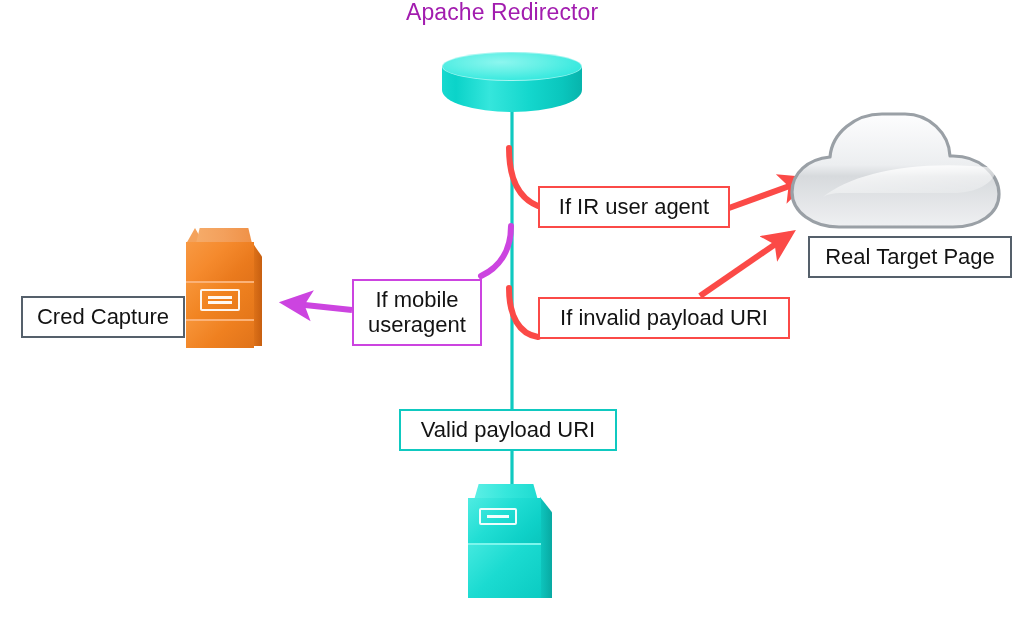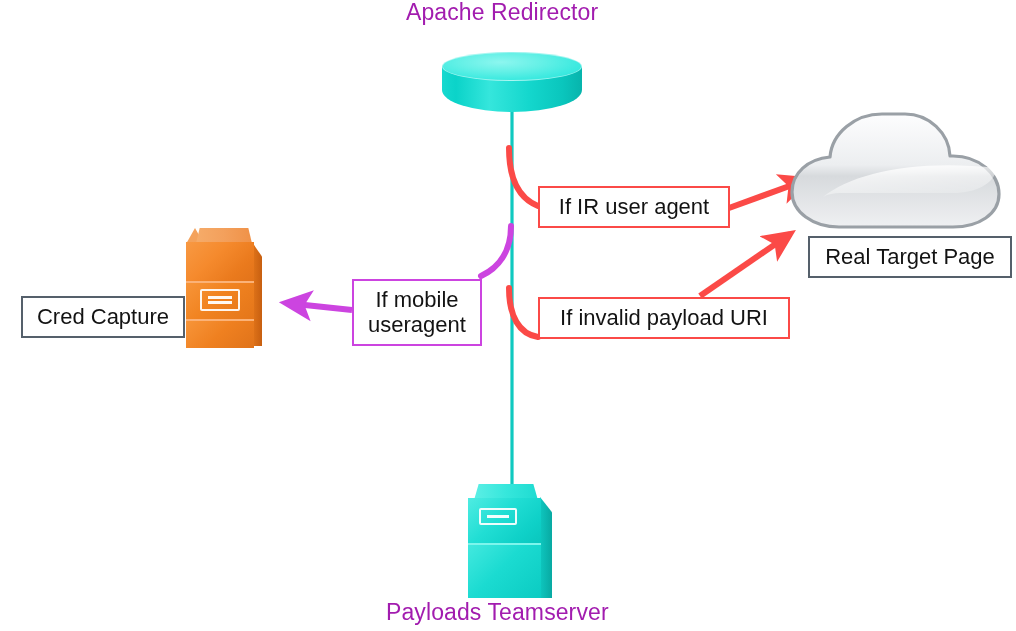--- a/index.html
+++ b/index.html
@@ -219,29 +219,29 @@
          background:linear-gradient(135deg,#4fece2 0%, #21ded4 42%, #0ed0c7 78%, #0ac6bd 100%);"></div>
     <div class="srv-face" style="left:4px; top:60px; width:73px; height:54px;
          background:linear-gradient(135deg,#43e9df 0%, #1bdbd1 45%, #0bcbc2 100%);"></div>
     <div style="position:absolute; left:4px; top:59px; width:73px; height:2px; background:#7df5ec;"></div>
 
     <div class="srv-badge" style="left:15px; top:24px; width:38px; height:17px;">
       <i></i>
     </div>
   </div>
 
-  <div class="node-title" style="left:386px; top:600px;">Payloads Teamserver</div>
 
   <div class="boxlabel box-gray" style="left:2px; top:296px; width:164px; height:42px;margin-left:19px;">Cred Capture</div>
 
   <div class="boxlabel box-red" style="left:538px; top:186px; width:192px; height:42px;">If IR user agent</div>
 
   <div class="boxlabel box-gray" style="left:808px; top:236px; width:204px; height:42px;">Real Target Page</div>
 
   <div class="boxlabel box-purple two-line" style="left:352px; top:279px; width:130px; height:67px; flex-direction:column;">
     <span>If mobile</span>
     <span>useragent</span>
   </div>
 
   <div class="boxlabel box-red" style="left:538px; top:297px; width:252px; height:42px;">If invalid payload URI</div>
 
+  <div class="boxlabel box-teal" style="left:399px; top:409px; width:218px; height:42px;">Valid payload URI</div>
 
 </div>
 
 </body></html>

